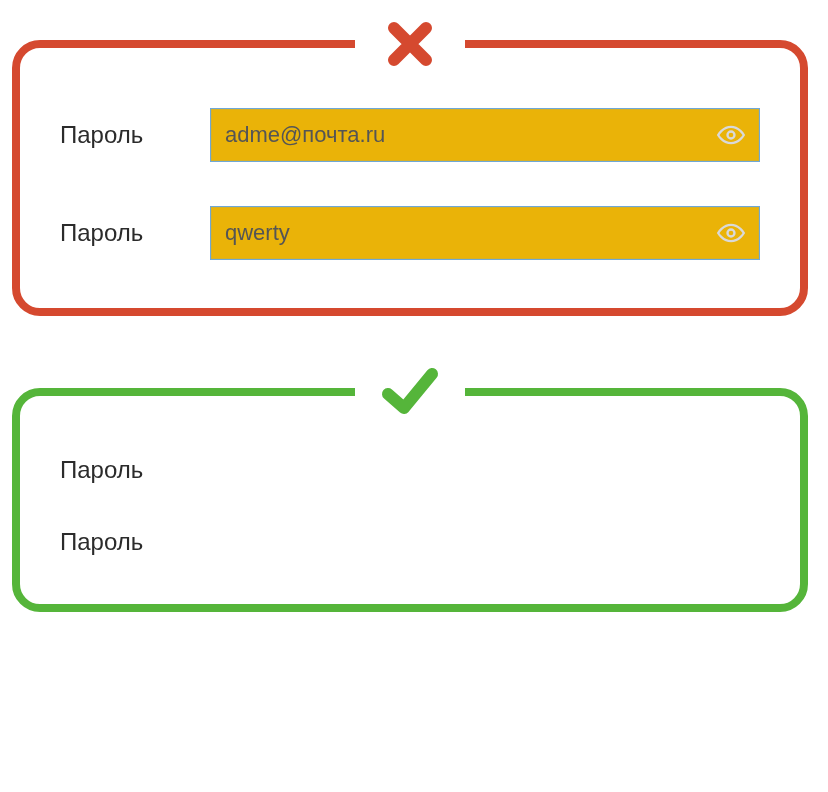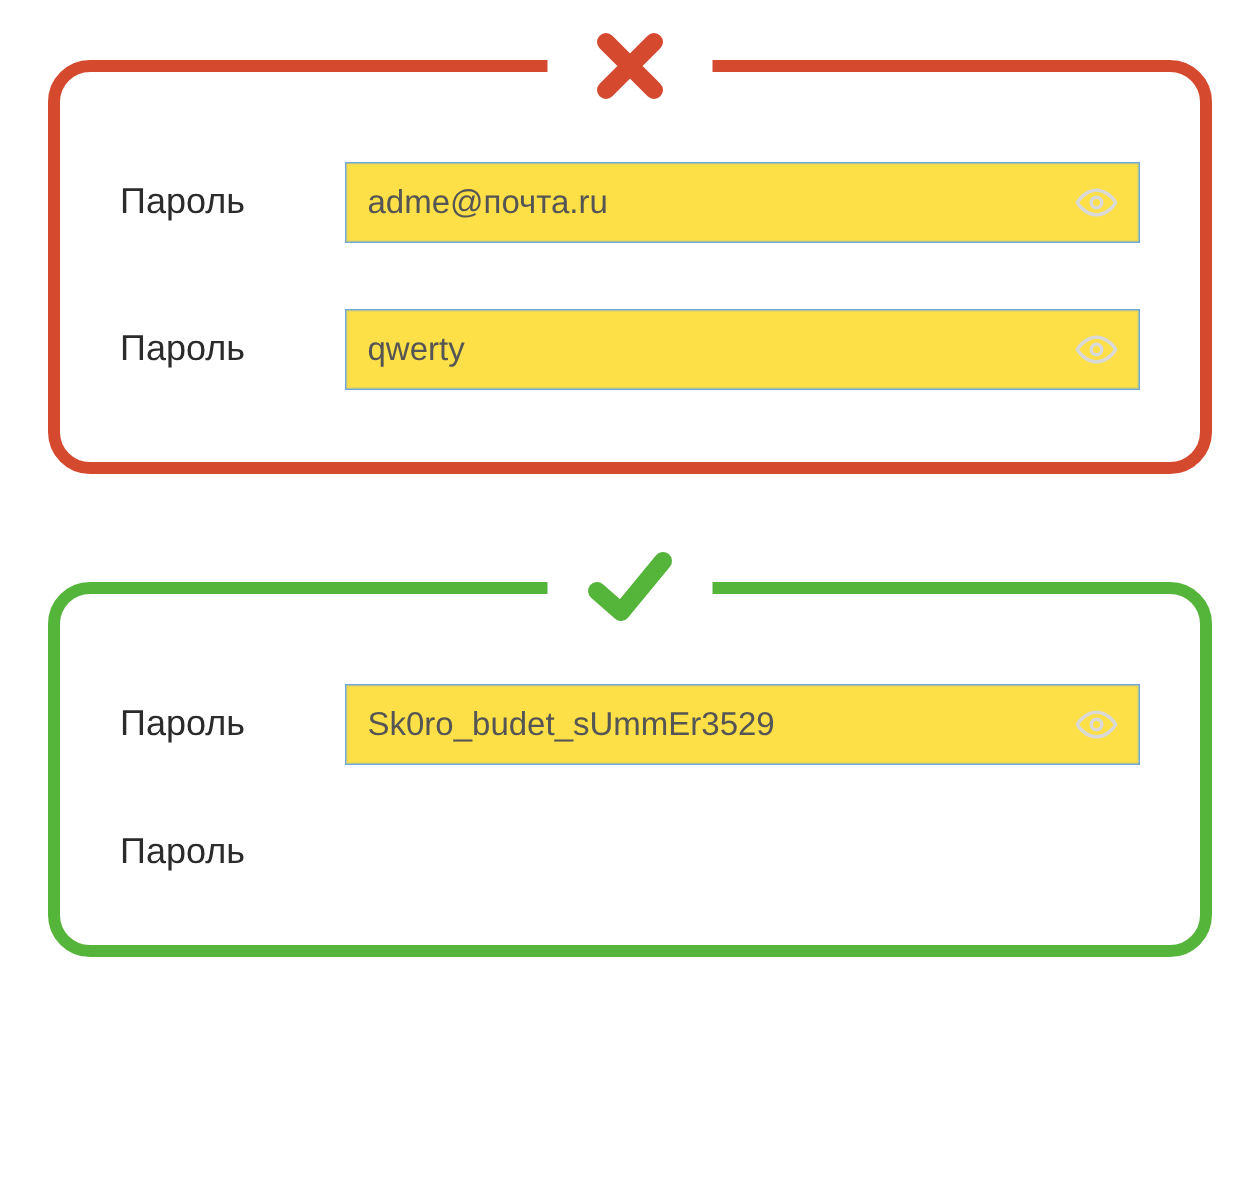--- a/index.html
+++ b/index.html
@@ -4,21 +4,21 @@
 <style>
   * { box-sizing: border-box; }
   html, body {
     margin: 0;
     padding: 0;
     background: #ffffff;
     font-family: Arial, Helvetica, sans-serif;
   }
   .page {
     width: 828px;
-    padding: 40px 20px 40px 32px;
+    padding: 40px 20px 40px 12px;
   }
   .card {
     position: relative;
     border-width: 8px;
     border-style: solid;
     border-radius: 28px;
     padding: 60px 40px 48px 40px;
     margin-bottom: 72px;
   }
   .card:last-child { margin-bottom: 0; }
@@ -54,21 +54,21 @@
   }
 
   .field {
     position: relative;
     flex: 1 1 auto;
   }
   .field input {
     width: 100%;
     height: 54px;
     border: 1px solid #6fa8d6;
-    background: #fde047;
+    background: #eab308;
     font-size: 22px;
     color: #555555;
     padding: 0 60px 0 14px;
     outline: none;
     box-shadow: 0 0 0 1px rgba(111,168,214,0.15) inset;
   }
   .eye {
     position: absolute;
     right: 14px;
     top: 50%;
@@ -122,29 +122,20 @@
 
   <div class="card card-good">
     <div class="badge">
       <svg width="64" height="56" viewBox="0 0 64 56">
         <path d="M10 30 L26 44 L54 10" stroke="#55b53a" stroke-width="12" stroke-linecap="round" stroke-linejoin="round" fill="none"></path>
       </svg>
     </div>
 
     <div class="row">
       <div class="label">Пароль</div>
-      <div class="field">
-        <input type="text" value="Sk0ro_budet_sUmmEr3529" style="">
-        <span class="eye">
-          <svg width="28" height="28" viewBox="0 0 24 24">
-            <path d="M1 12s4-7 11-7 11 7 11 7-4 7-11 7S1 12 1 12z" fill="none" stroke="currentColor" stroke-width="2"></path>
-            <circle cx="12" cy="12" r="3" fill="none" stroke="currentColor" stroke-width="2"></circle>
-          </svg>
-        </span>
-      </div>
     </div>
 
     <div class="row">
       <div class="label">Пароль</div>
     </div>
   </div>
 
 </div>
 
 </body></html>

